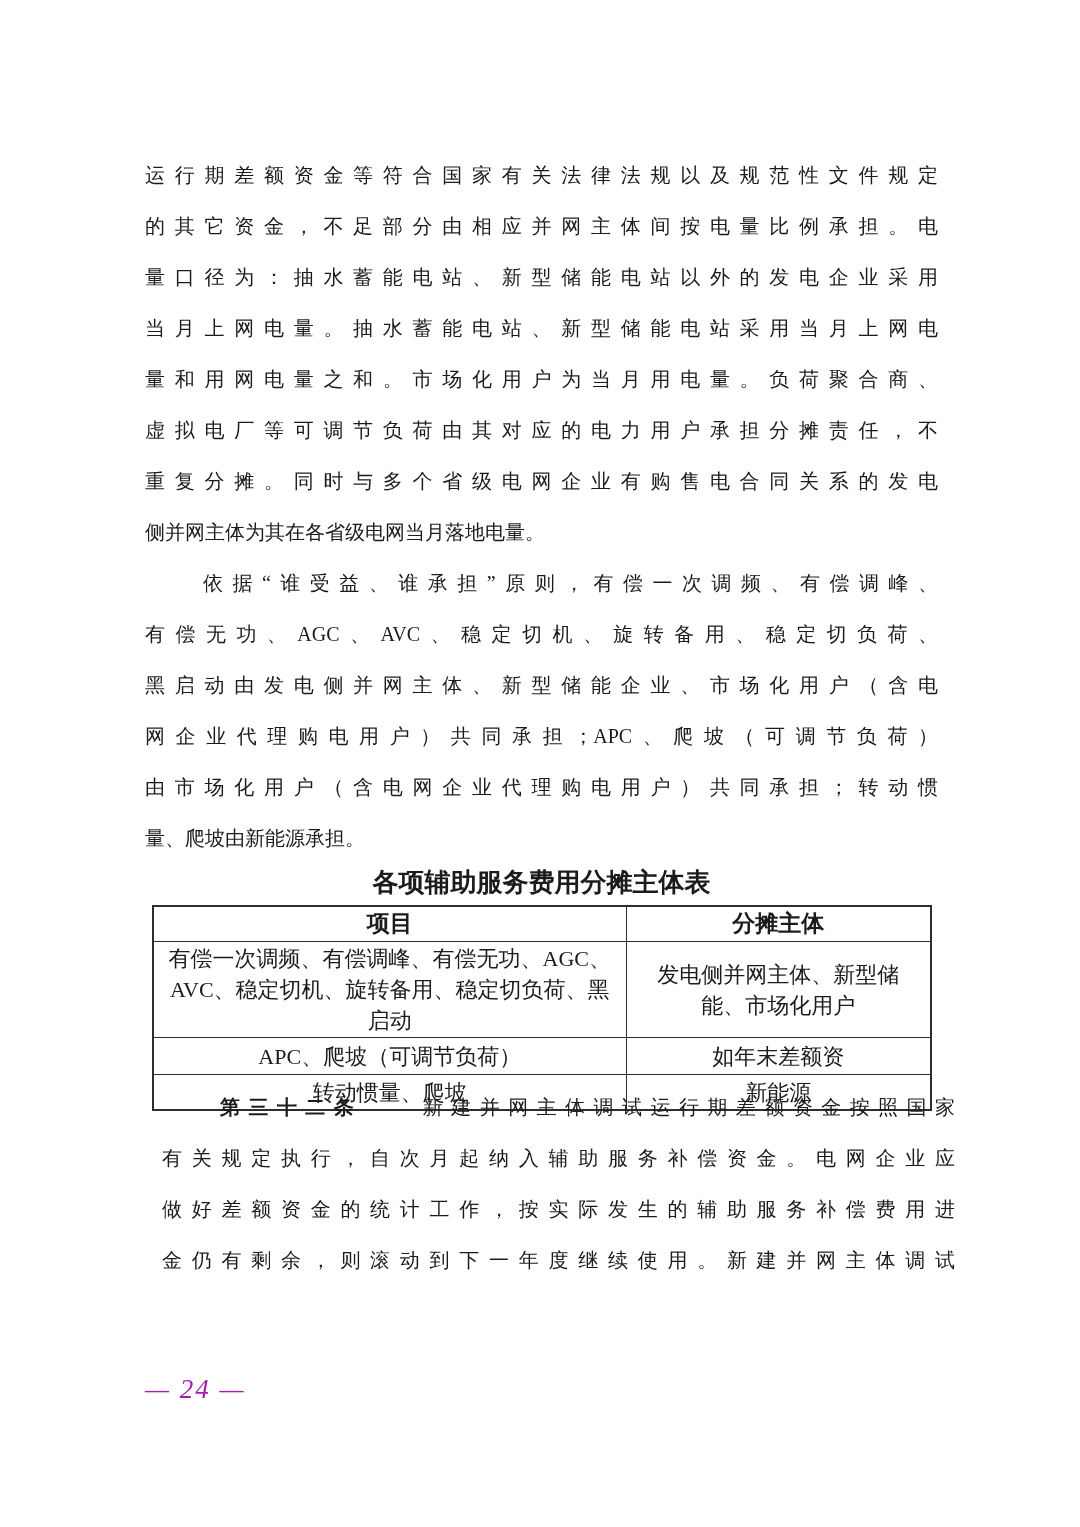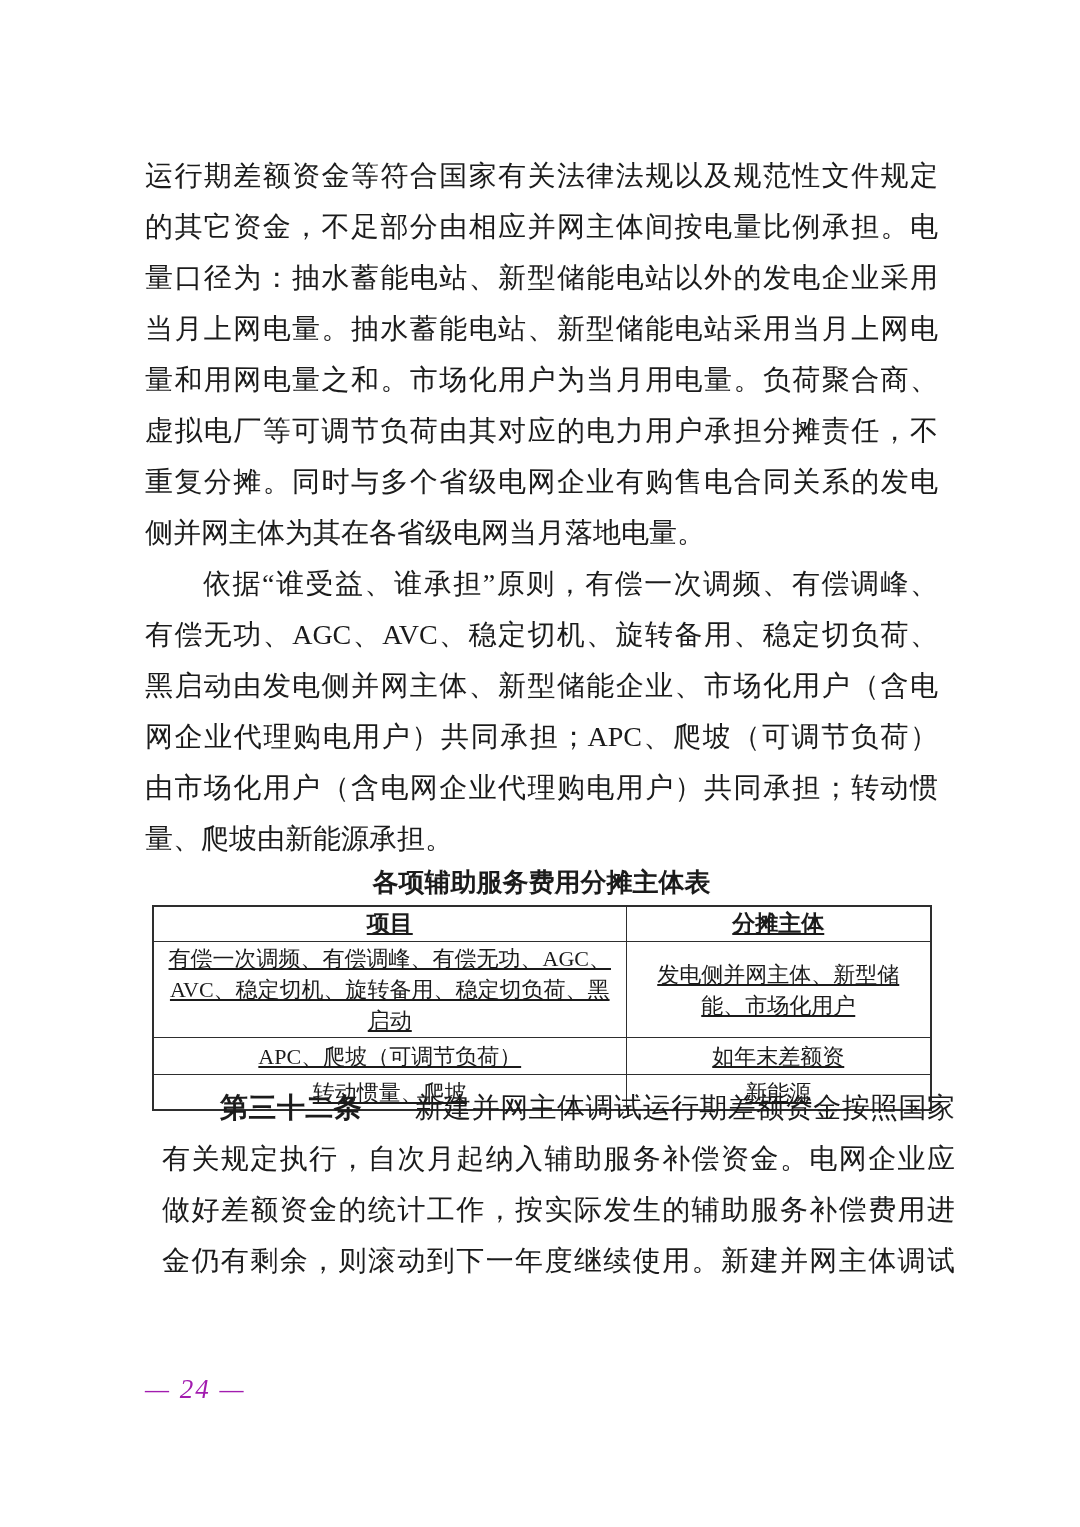--- a/index.html
+++ b/index.html
@@ -9,21 +9,21 @@
     background:#ffffff;
     font-family:"Liberation Serif","DejaVu Serif",serif;
     color:#1b1b1b;
     overflow:hidden;
   }
   .textblock { position:absolute; left:145px; width:793px; }
   #para-block-1 { top:150px; }
   #para-block-2 { top:1082px;margin-left:17px; }
   .line {
     height:51px; line-height:51px;
-    font-size:28px;
+    font-size:20px;
     text-align:justify; text-align-last:justify;
     overflow:hidden;
     white-space:normal;
   }
   .line.short { text-align:left; text-align-last:left; }
   .line.indent { padding-left:58px; }
   .bold { font-weight:bold; }
   .art-gap { display:inline-block; width:52px; height:1px; }
   .table-title {
     position:absolute; left:145px; top:862px; width:793px;
@@ -35,21 +35,20 @@
     border:2px solid #2e2e2e;
     font-size:22px; color:#1b1b1b;
   }
   table.alloc col.c1 { width:473px; }
   table.alloc col.c2 { width:305px; }
   table.alloc th, table.alloc td {
     border:1px solid #2e2e2e;
     text-align:center; vertical-align:middle;
     padding:1px 10px; line-height:31px;
     font-weight:normal;
-    text-decoration:underline;
   }
   table.alloc th { font-weight:bold; font-size:23px; height:32px; line-height:30px; }
   tr.r1 td { height:62px; }
   tr.r2 td { height:34px; }
   tr.r3 td { height:32px; }
   .page-number {
     position:absolute; left:145px; top:1373px;
     font-size:27px; line-height:32px; color:#a21caf;
     letter-spacing:2px;
     font-style:italic;

